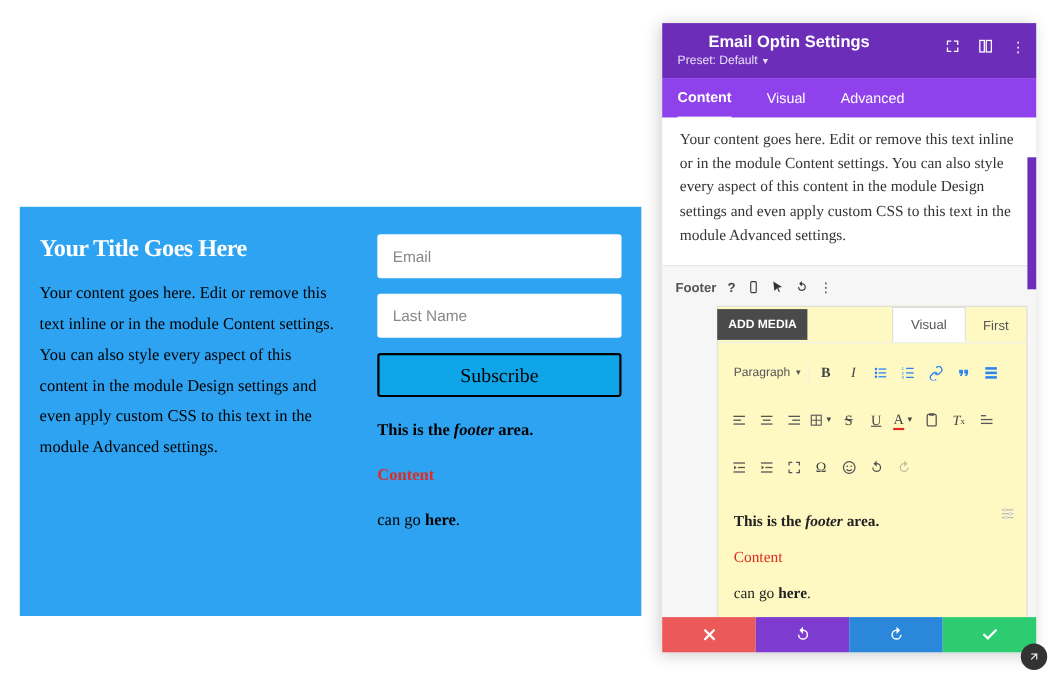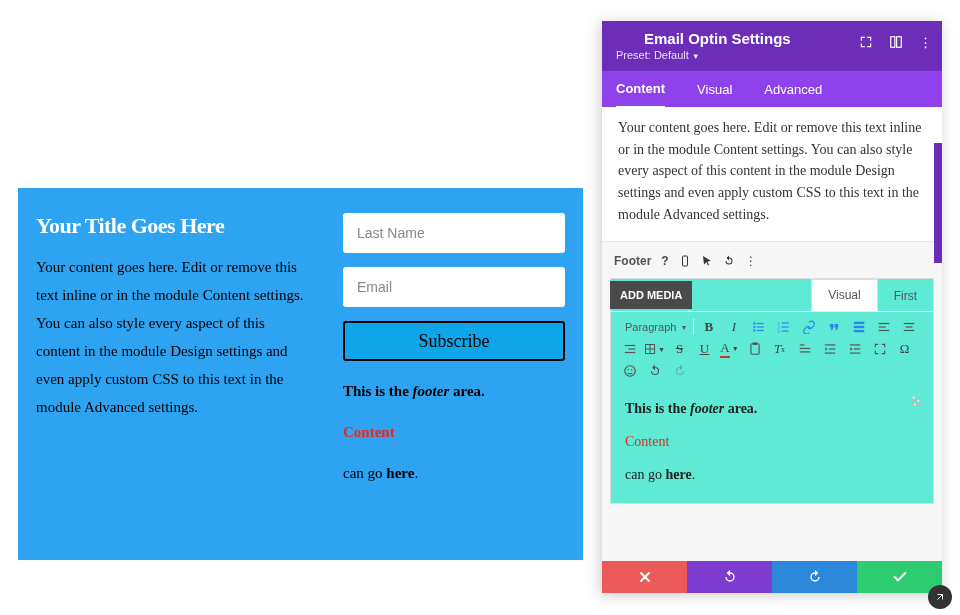--- a/index.html
+++ b/index.html
@@ -37,28 +37,28 @@
     .panel-body { height:calc(100% - 50px - 36px - 32px); overflow:hidden; background:#f6f6f6; padding:0 8px; position:relative; }
 
     .content-preview { background:#fff; margin:0 -8px; padding:10px 16px 16px; color:#333; font-family:Georgia, serif; font-size:14px; line-height:1.55; border-bottom:1px solid #e5e5e5; }
 
     .footer-label-row { display:flex; align-items:center; gap:10px; padding:12px 4px 10px; }
     .lbl { font-size:12px; color:#555; font-weight:600; }
     .mini-icons { display:flex; gap:10px; align-items:center; }
     .mini-icons span { font-size:12px; color:#444; cursor:pointer; }
     .mi svg { width:12px; height:12px; fill:#333; display:block; }
 
-    .editor { background:#5eead4; border:1px solid #ddd; }
+    .editor { background:#fef9c3; border:1px solid #ddd;margin-left:42px; }
     .editor-top { display:flex; align-items:center; }
     .add-media { background:#4a4a4a; color:#fff; font-size:11px; font-weight:700; padding:8px 10px; border:none; cursor:pointer; margin:-1px; }
     .ed-tabs { margin-left:auto; display:flex; font-size:12px; color:#555;align-items:flex-end; }
     .ed-tab { padding:8px 16px; cursor:pointer; }
     .ed-tab.active { border:1px solid #ddd; border-bottom:1px solid #fff; background:#fff; }
 
-    .ed-toolbar { border-top:1px solid #eee; padding:6px 8px; display:flex; flex-wrap:wrap; gap:4px 4px; align-items:center; }
+    .ed-toolbar { border-top:1px solid #eee; padding:18px 8px; display:flex; flex-wrap:wrap; gap:25px 4px; align-items:center; }
     .ed-select { font-size:11px; color:#555; padding:0 6px; display:flex; align-items:center; gap:4px; border-right:1px solid #eee; height:16px; cursor:pointer; }
     .tb { display:inline-flex; width:21px; height:18px; align-items:center; justify-content:center; color:#444; cursor:pointer; }
     .tb svg { width:14px; height:14px; fill:#555; }
     .tb.blue svg { fill:#2e83f2; }
     .tb.letter { font-family:Georgia, serif; font-size:13px; }
 
     .rte-body { padding:12px 14px 18px; font-family:Georgia, serif; font-size:14px; color:#222; line-height:1.5; position:relative; }
     .rte-body .redl { color:#e02b20; margin:12px 0; }
     .rte-body .bld { font-weight:700; }
     .rte-body .itl { font-style:italic; font-weight:700; }
@@ -80,22 +80,22 @@
 <body>
 
 <div class="workspace">
   <div class="optin-card">
     <div class="optin-cols">
       <div class="optin-left">
         <div class="optin-title">Your Title Goes Here</div>
         <div class="optin-body">Your content goes here. Edit or remove this text inline or in the module Content settings. You can also style every aspect of this content in the module Design settings and even apply custom CSS to this text in the module Advanced settings.</div>
       </div>
       <div class="optin-right">
+        <input class="field" placeholder="Email" style="">
         <input class="field" placeholder="Last Name" style="">
-        <input class="field" placeholder="Email" style="">
         <button class="subscribe-btn">Subscribe</button>
         <div class="card-footer">
           <div>
             <span class="flh">This is the </span><span class="fi">footer</span><span class="flh"> area.</span>
           </div>
           <div class="red">Content</div>
           <div>
             <span>can go </span><span class="flh">here</span><span>.</span>
           </div>
         </div>

